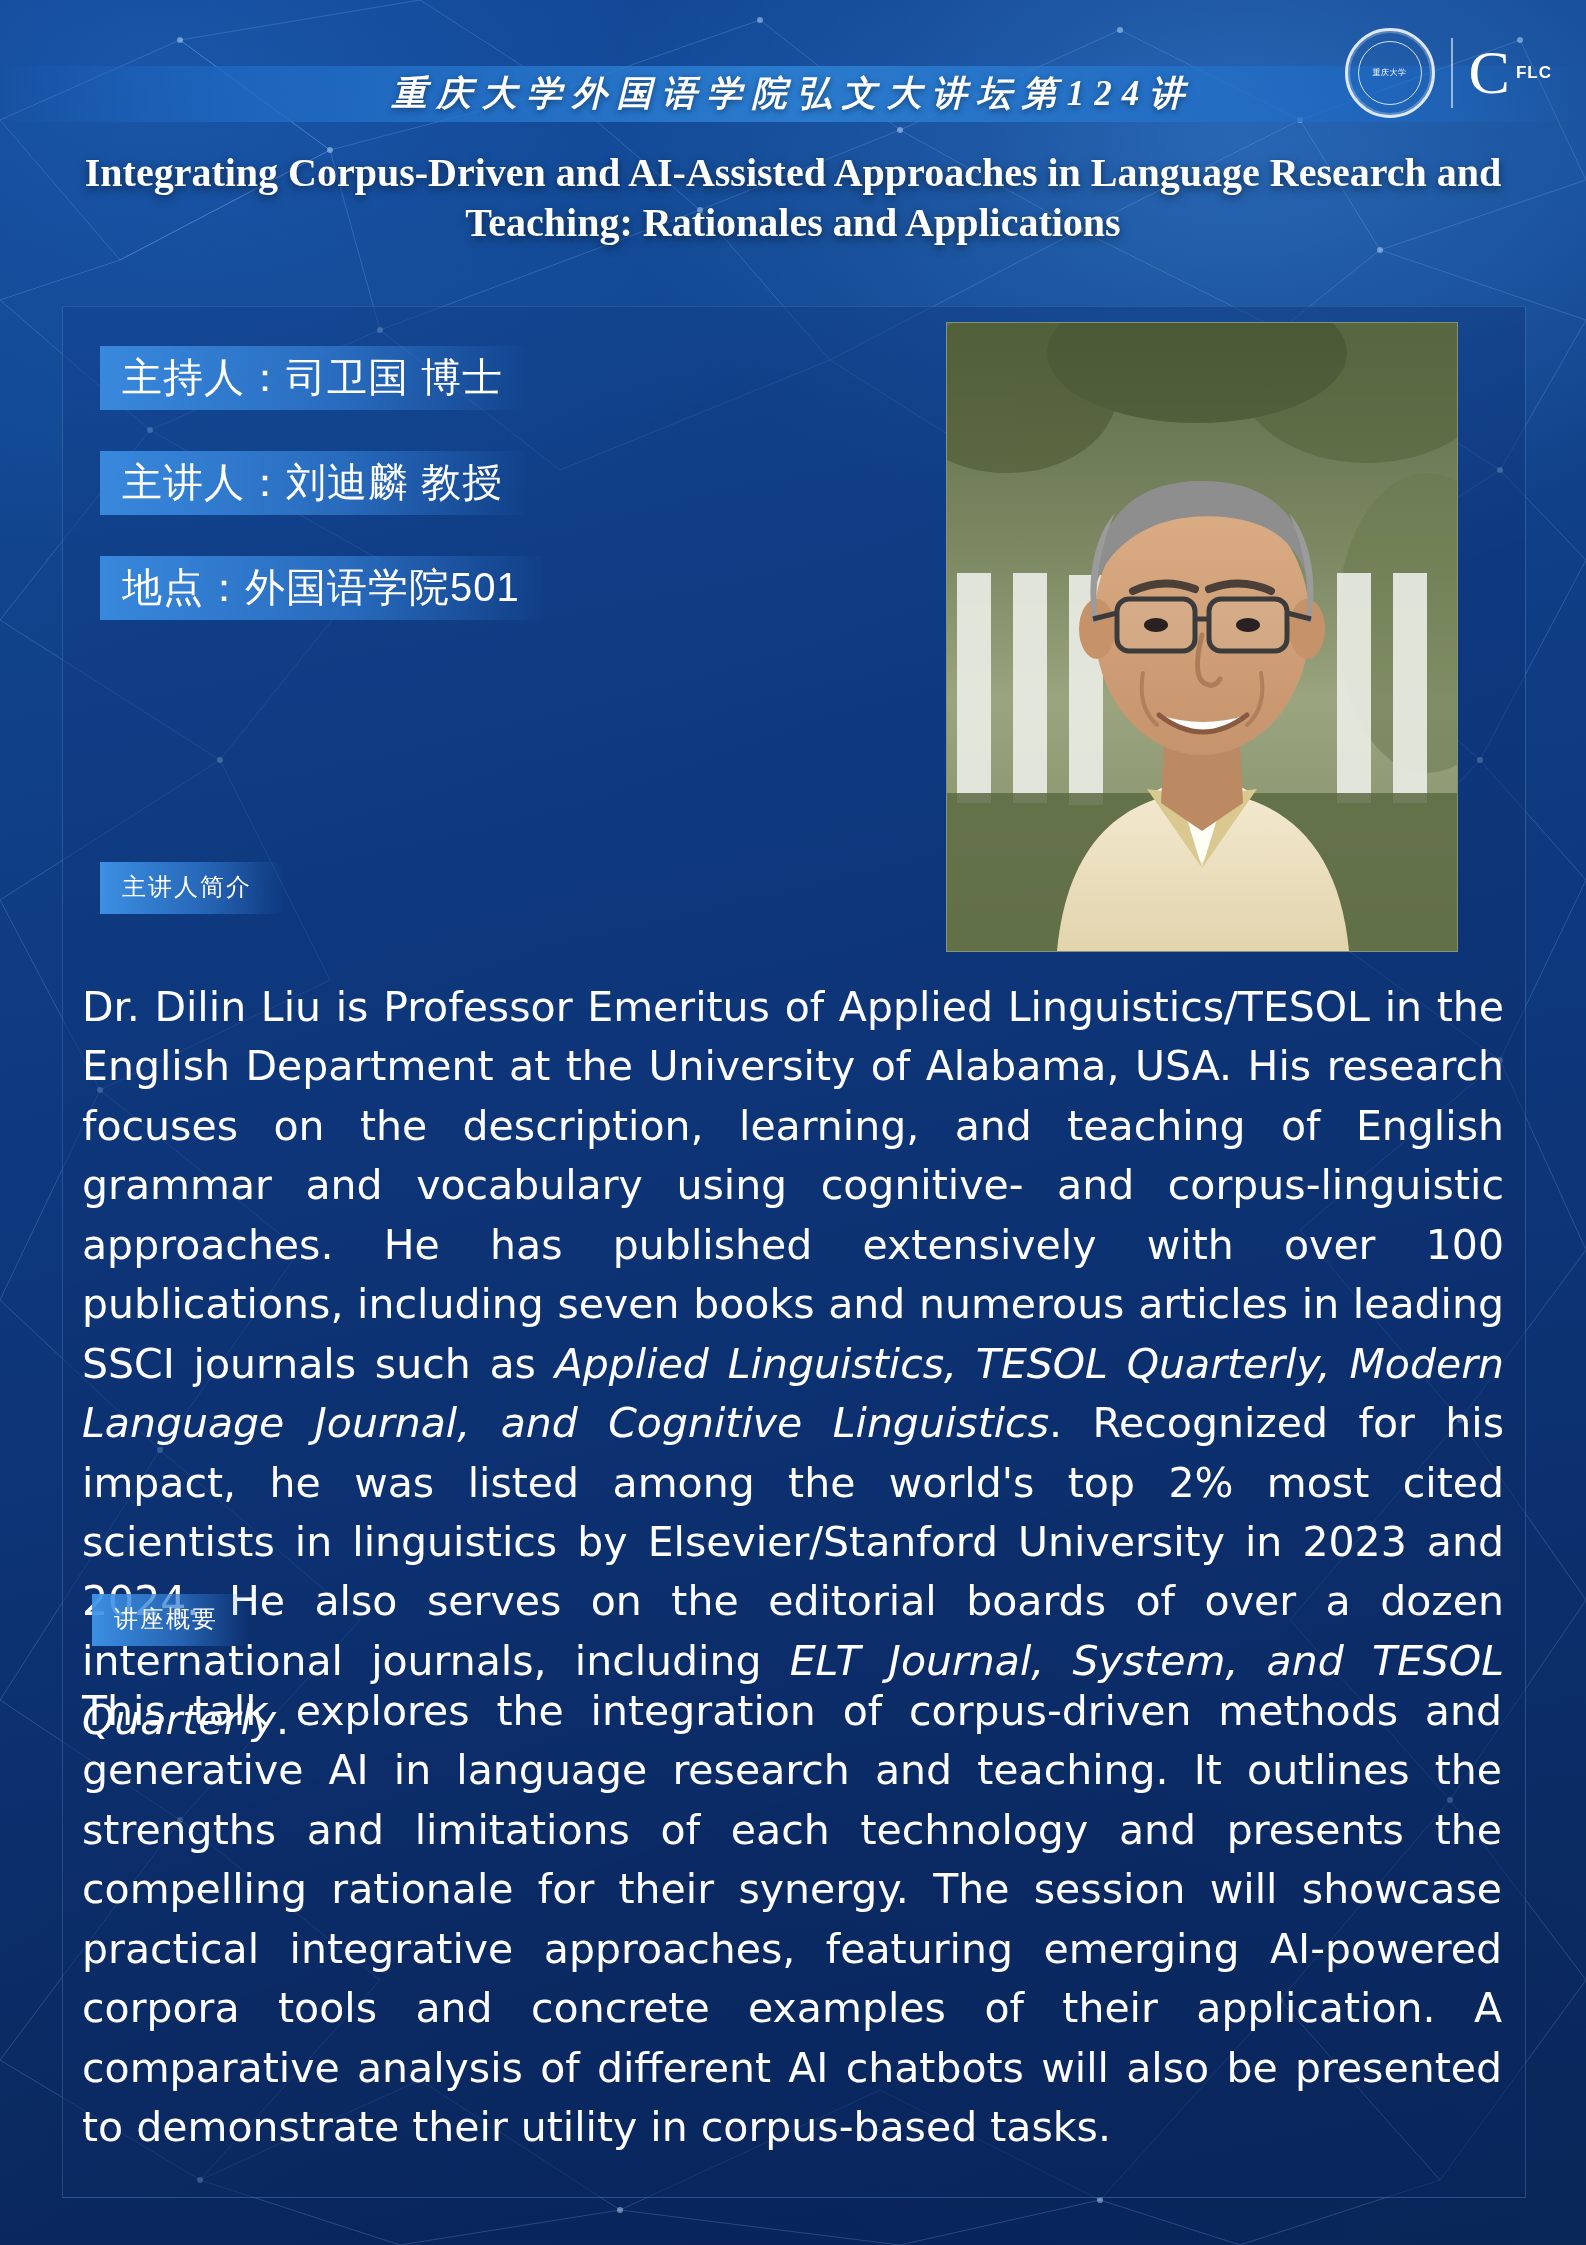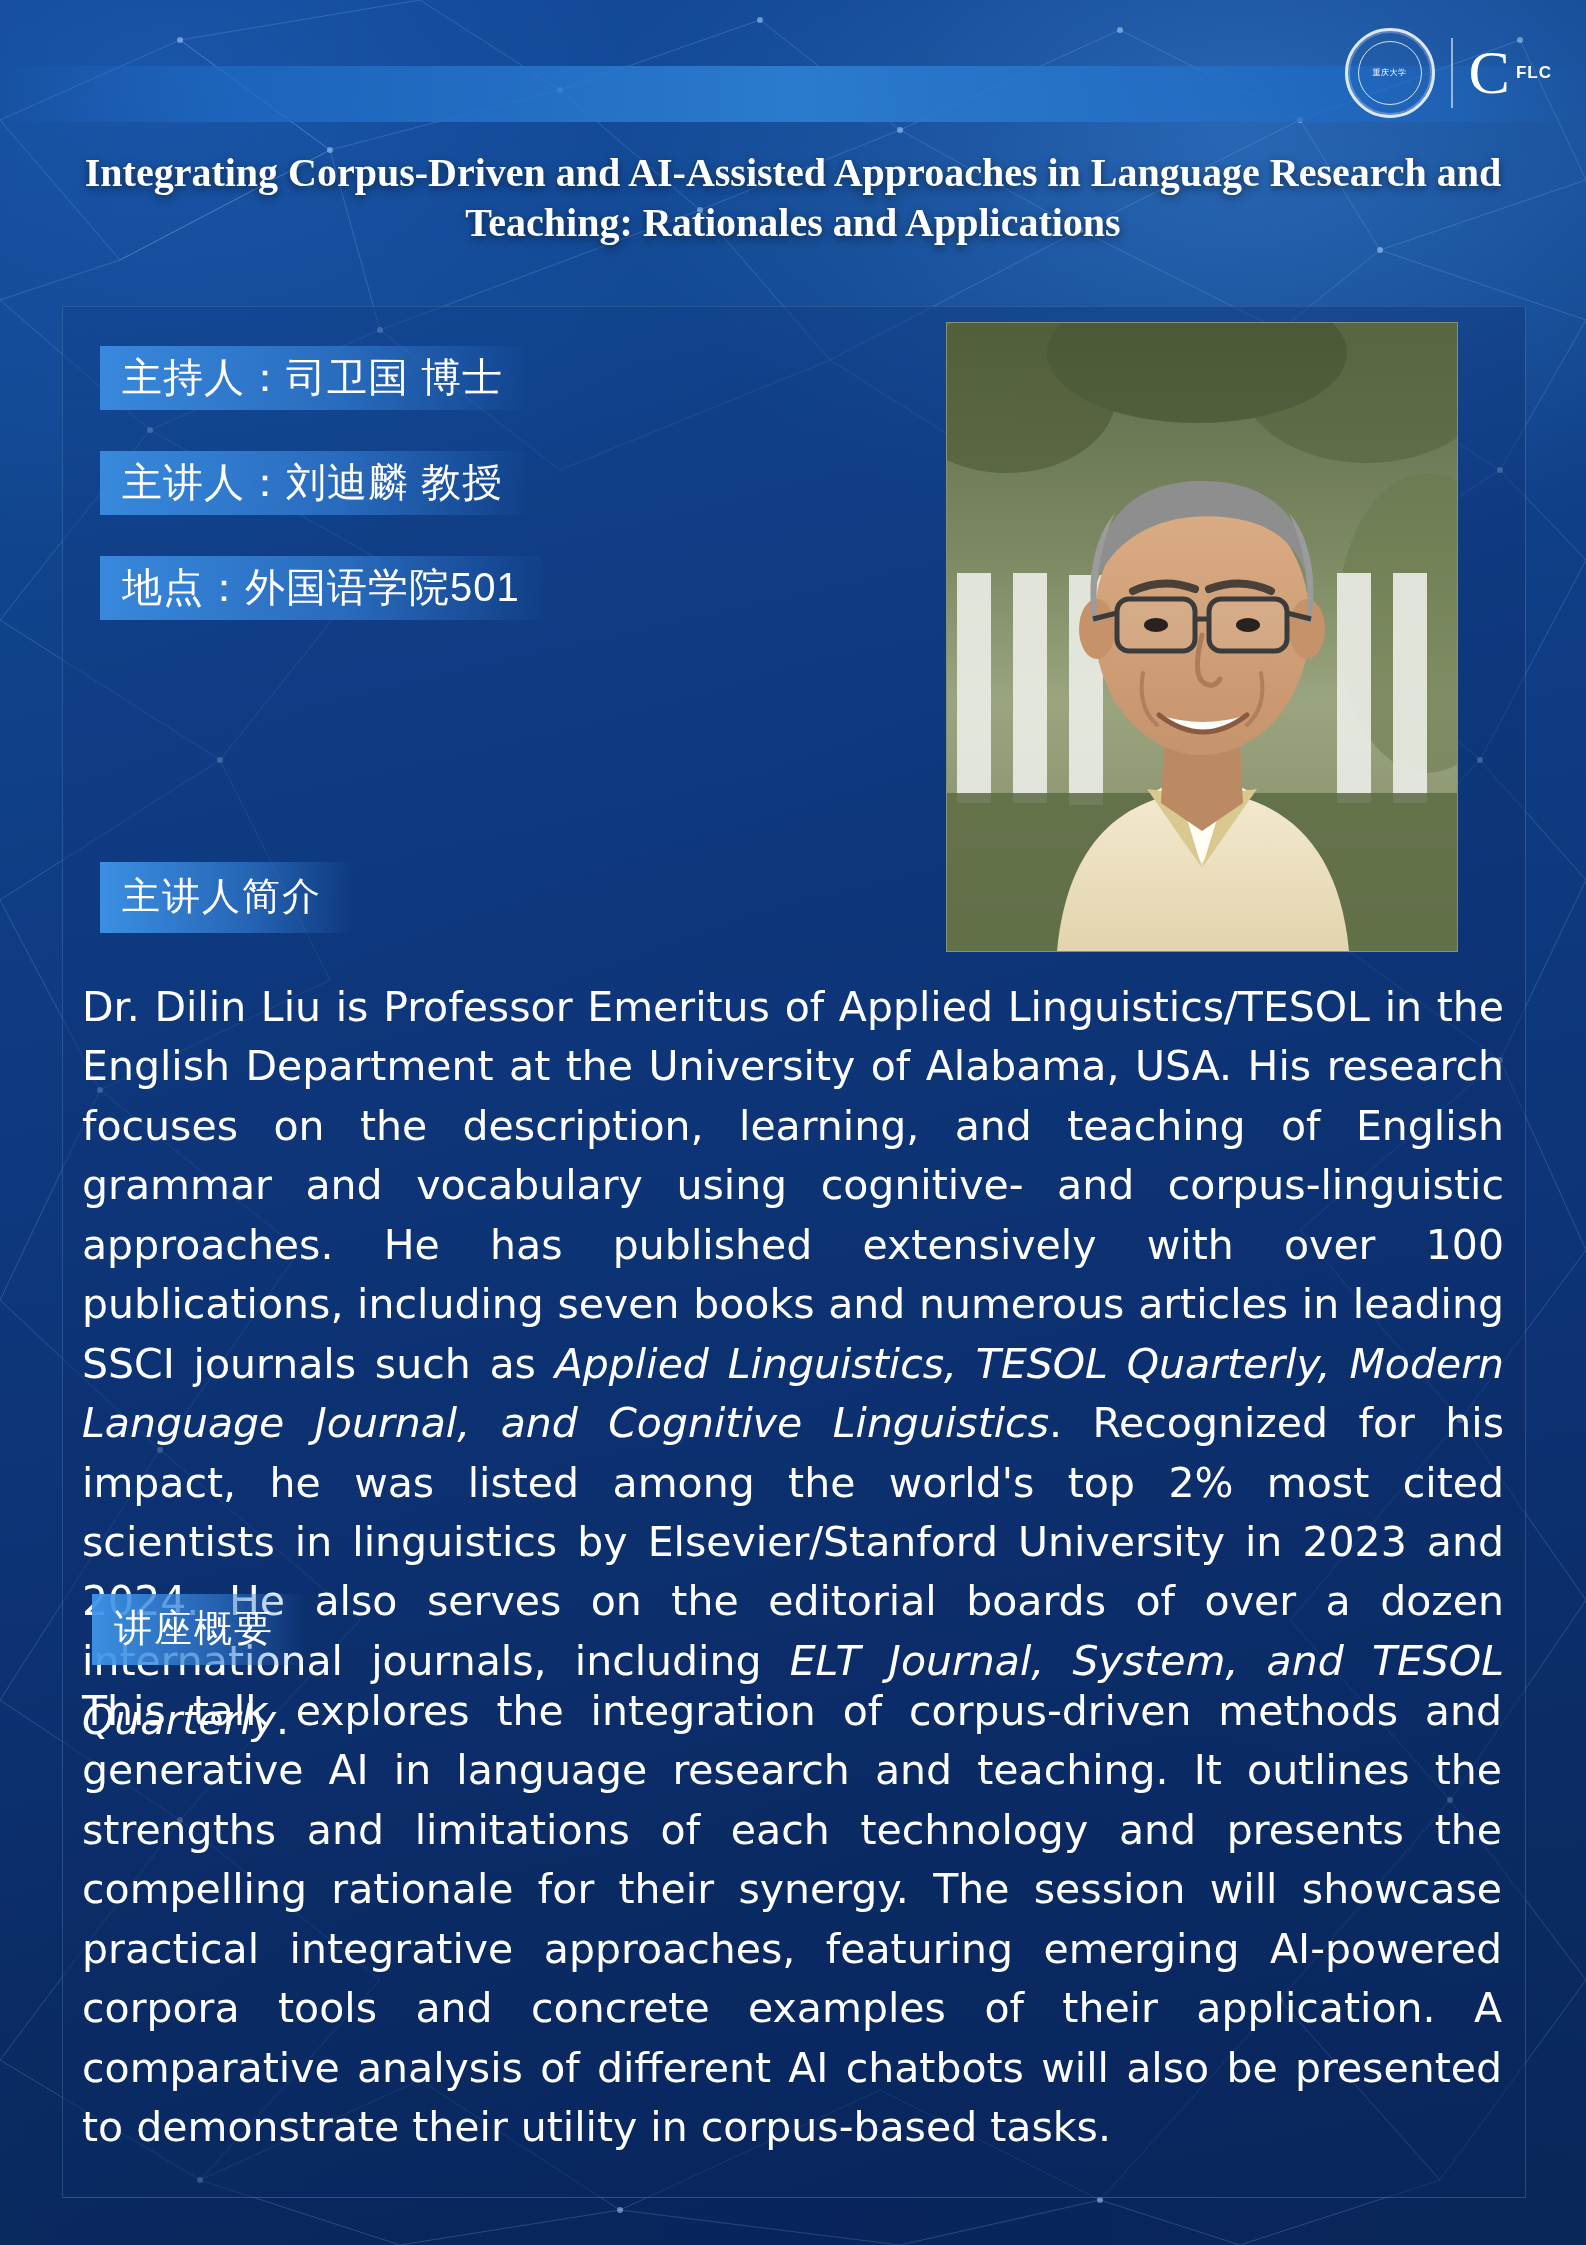--- a/index.html
+++ b/index.html
@@ -154,21 +154,21 @@
     white-space: nowrap;
     background: linear-gradient(90deg, rgba(58,140,225,0.95) 0%, rgba(48,120,205,0.78) 55%, rgba(35,95,175,0.05) 100%);
   }
   .info-row .lbl { letter-spacing: 1px; }
   .info-row .val { letter-spacing: 1px; }
 
   .section-tag {
     display: inline-block;
     padding: 9px 30px 11px 22px;
     color: #ffffff;
-    font-size: 38px;
+    font-size: 24px;
     letter-spacing: 2px;
     background: linear-gradient(90deg, rgba(62,148,232,0.95) 0%, rgba(48,120,205,0.70) 58%, rgba(35,95,175,0.02) 100%);
     text-align: right;
   }
   .tag-speaker-wrap {
     position: absolute;
     left: 100px;
     top: 862px;
     z-index: 4;
   }
@@ -285,20 +285,21 @@
       </div>
     </div>
     <div class="logo-div"></div>
     <div class="logo-flc">
       <span class="mark">C</span>
       <span class="txt">FLC</span>
     </div>
   </div>
 
   <div class="banner"></div>
+  <div class="banner-title">重庆大学外国语学院弘文大讲坛第124讲</div>
 
   <div class="main-title">Integrating Corpus-Driven and AI-Assisted Approaches in Language Research and Teaching: Rationales and Applications</div>
 
   <div class="panel"></div>
 
   <div class="info-list">
     <div>
       <div class="info-row">
         <span class="lbl">主持人：</span><span class="val">司卫国  博士</span>
       </div>

